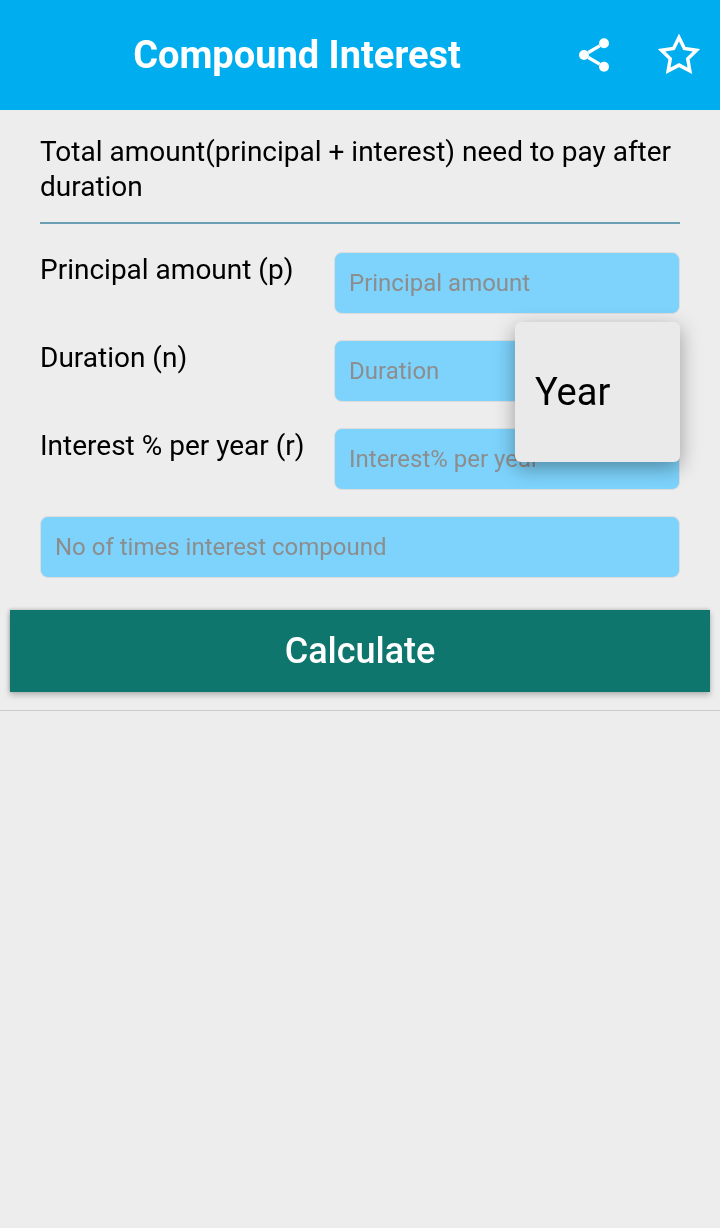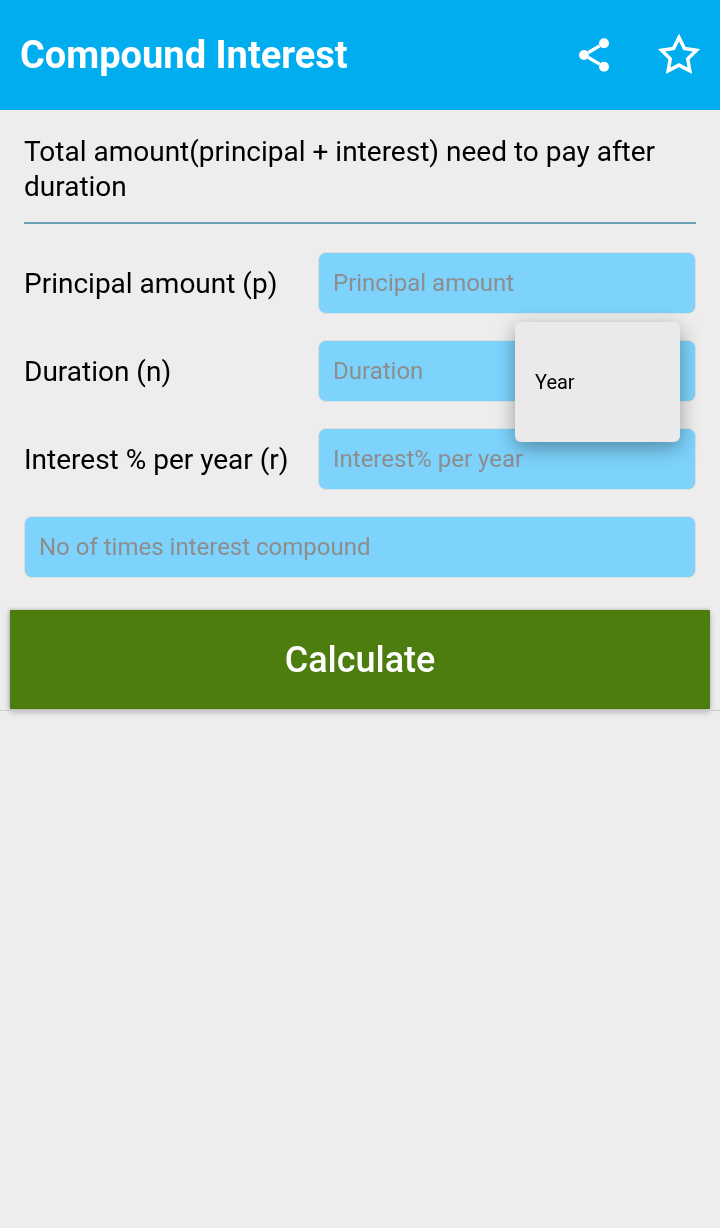--- a/index.html
+++ b/index.html
@@ -14,53 +14,54 @@
       background: #ededed;
       position: relative;
       overflow: hidden;
     }
     .header {
       background: #00aeef;
       height: 110px;
       display: flex;
       align-items: center;
       padding: 0 20px;
+      text-align: center;
     }
     .header-title {
       color: #fff;
       font-size: 38px;
       font-weight: 700;
       flex: 1;
     }
     .header-icons {
       display: flex;
       gap: 44px;
       align-items: center;
     }
     .icon-btn {
       color: #fff;
       display: flex;
       align-items: center;
       justify-content: center;
       cursor: pointer;
     }
     .content {
-      padding: 24px 24px 10px;
+      padding: 24px 40px 10px;
     }
     .description {
       font-size: 28px;
       color: #000;
       line-height: 1.25;
       padding-bottom: 18px;
       border-bottom: 2px solid #6b9fb3;
       margin-bottom: 28px;
     }
     .form-row {
       display: flex;
-      align-items: center;
+      align-items: flex-start;
       margin-bottom: 26px;
       gap: 24px;
     }
     .form-label {
       font-size: 28px;
       color: #000;
       flex: 0 0 270px;
       line-height: 1.25;
     }
     .form-input {
@@ -74,44 +75,44 @@
       height: 62px;
     }
     .form-input::placeholder {
       color: #8d8d8d;
     }
     .calculate-btn {
       position: absolute;
       top: 610px;
       left: 10px;
       right: 10px;
-      background: #4d7c0f;
+      background: #0f766e;
       color: #fff;
       font-size: 36px;
       font-weight: 500;
-      height: 99px;
+      height: 82px;
       display: flex;
       align-items: center;
       justify-content: center;
       box-shadow: 0 3px 6px rgba(0,0,0,0.25), -1px -1px 3px rgba(0,0,0,0.15);
       cursor: pointer;
     }
     .dropdown {
       position: absolute;
       top: 322px;
       left: 515px;
       width: 165px;
       background: #eaeaea;
       border-radius: 6px;
       box-shadow: 0 6px 20px rgba(0,0,0,0.35);
       padding: 20px 0;
       z-index: 10;
     }
     .dropdown-item {
-      font-size: 20px;
+      font-size: 38px;
       color: #000;
       padding: 28px 20px;
       cursor: pointer;
     }
     .below-card {
       position: absolute;
       top: 710px;
       left: 0;
       right: 0;
       height: 10px;

